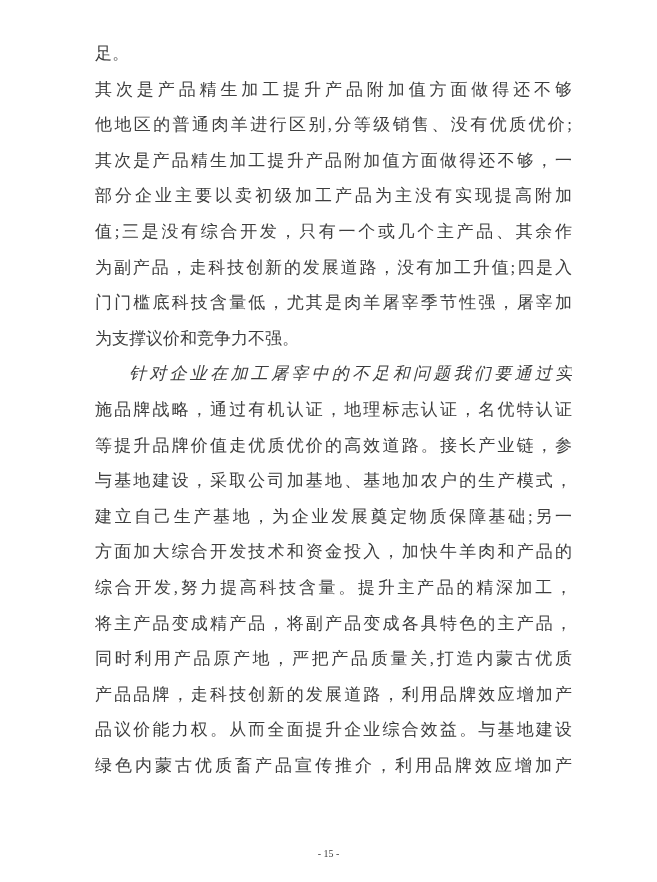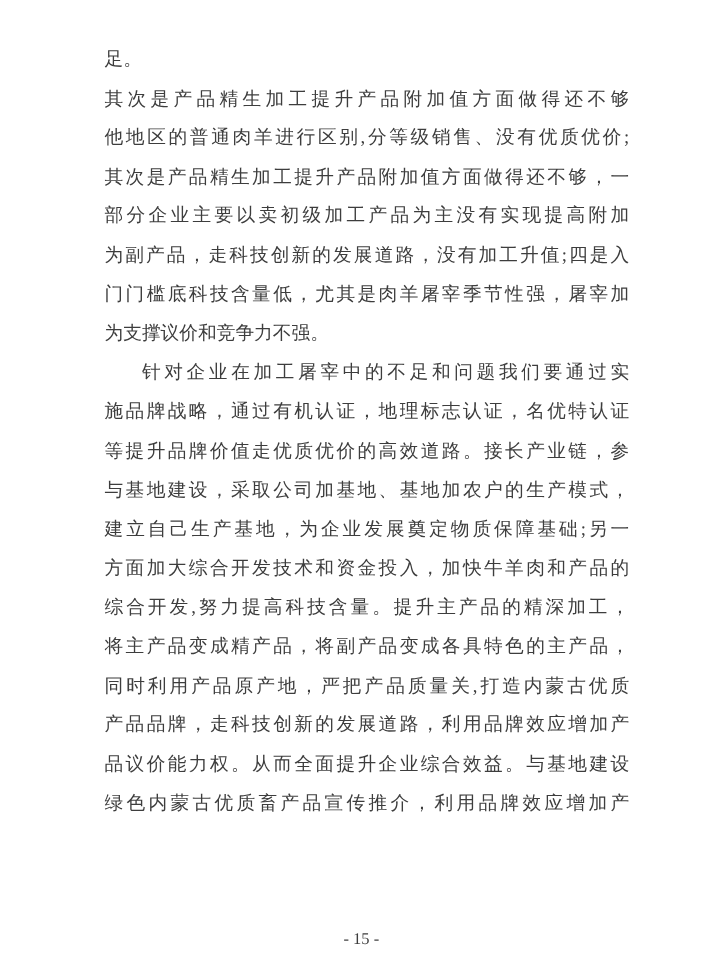--- a/index.html
+++ b/index.html
@@ -34,42 +34,44 @@
     text-align: justify;
     text-align-last: justify;
     text-justify: inter-character;
     white-space: normal;
   }
   .line.no-fill {
     text-align-last: left;
   }
   .line.indent {
     padding-left: 34px;
+    font-style: italic;
   }
   .footer {
     position: absolute;
     left: 0;
     top: 844px;
     width: 657px;
     text-align: center;
     color: #3d3d3d;
-    font-size: 15px;
+    font-size: 10px;
     line-height: 20px;
   }
 </style>
 </head>
 <body>
 
 <div class="page">
   <div class="text-block">
       <div class="line no-fill">足。</div>
       <div class="line">其次是产品精生加工提升产品附加值方面做得还不够</div>
       <div class="line">他地区的普通肉羊进行区别,分等级销售、没有优质优价;</div>
       <div class="line">其次是产品精生加工提升产品附加值方面做得还不够，一</div>
       <div class="line">部分企业主要以卖初级加工产品为主没有实现提高附加</div>
+      <div class="line">值;三是没有综合开发，只有一个或几个主产品、其余作</div>
       <div class="line">为副产品，走科技创新的发展道路，没有加工升值;四是入</div>
       <div class="line">门门槛底科技含量低，尤其是肉羊屠宰季节性强，屠宰加</div>
       <div class="line no-fill">为支撑议价和竞争力不强。</div>
       <div class="line indent">针对企业在加工屠宰中的不足和问题我们要通过实</div>
       <div class="line">施品牌战略，通过有机认证，地理标志认证，名优特认证</div>
       <div class="line">等提升品牌价值走优质优价的高效道路。接长产业链，参</div>
       <div class="line">与基地建设，采取公司加基地、基地加农户的生产模式，</div>
       <div class="line">建立自己生产基地，为企业发展奠定物质保障基础;另一</div>
       <div class="line">方面加大综合开发技术和资金投入，加快牛羊肉和产品的</div>
       <div class="line">综合开发,努力提高科技含量。提升主产品的精深加工，</div>

